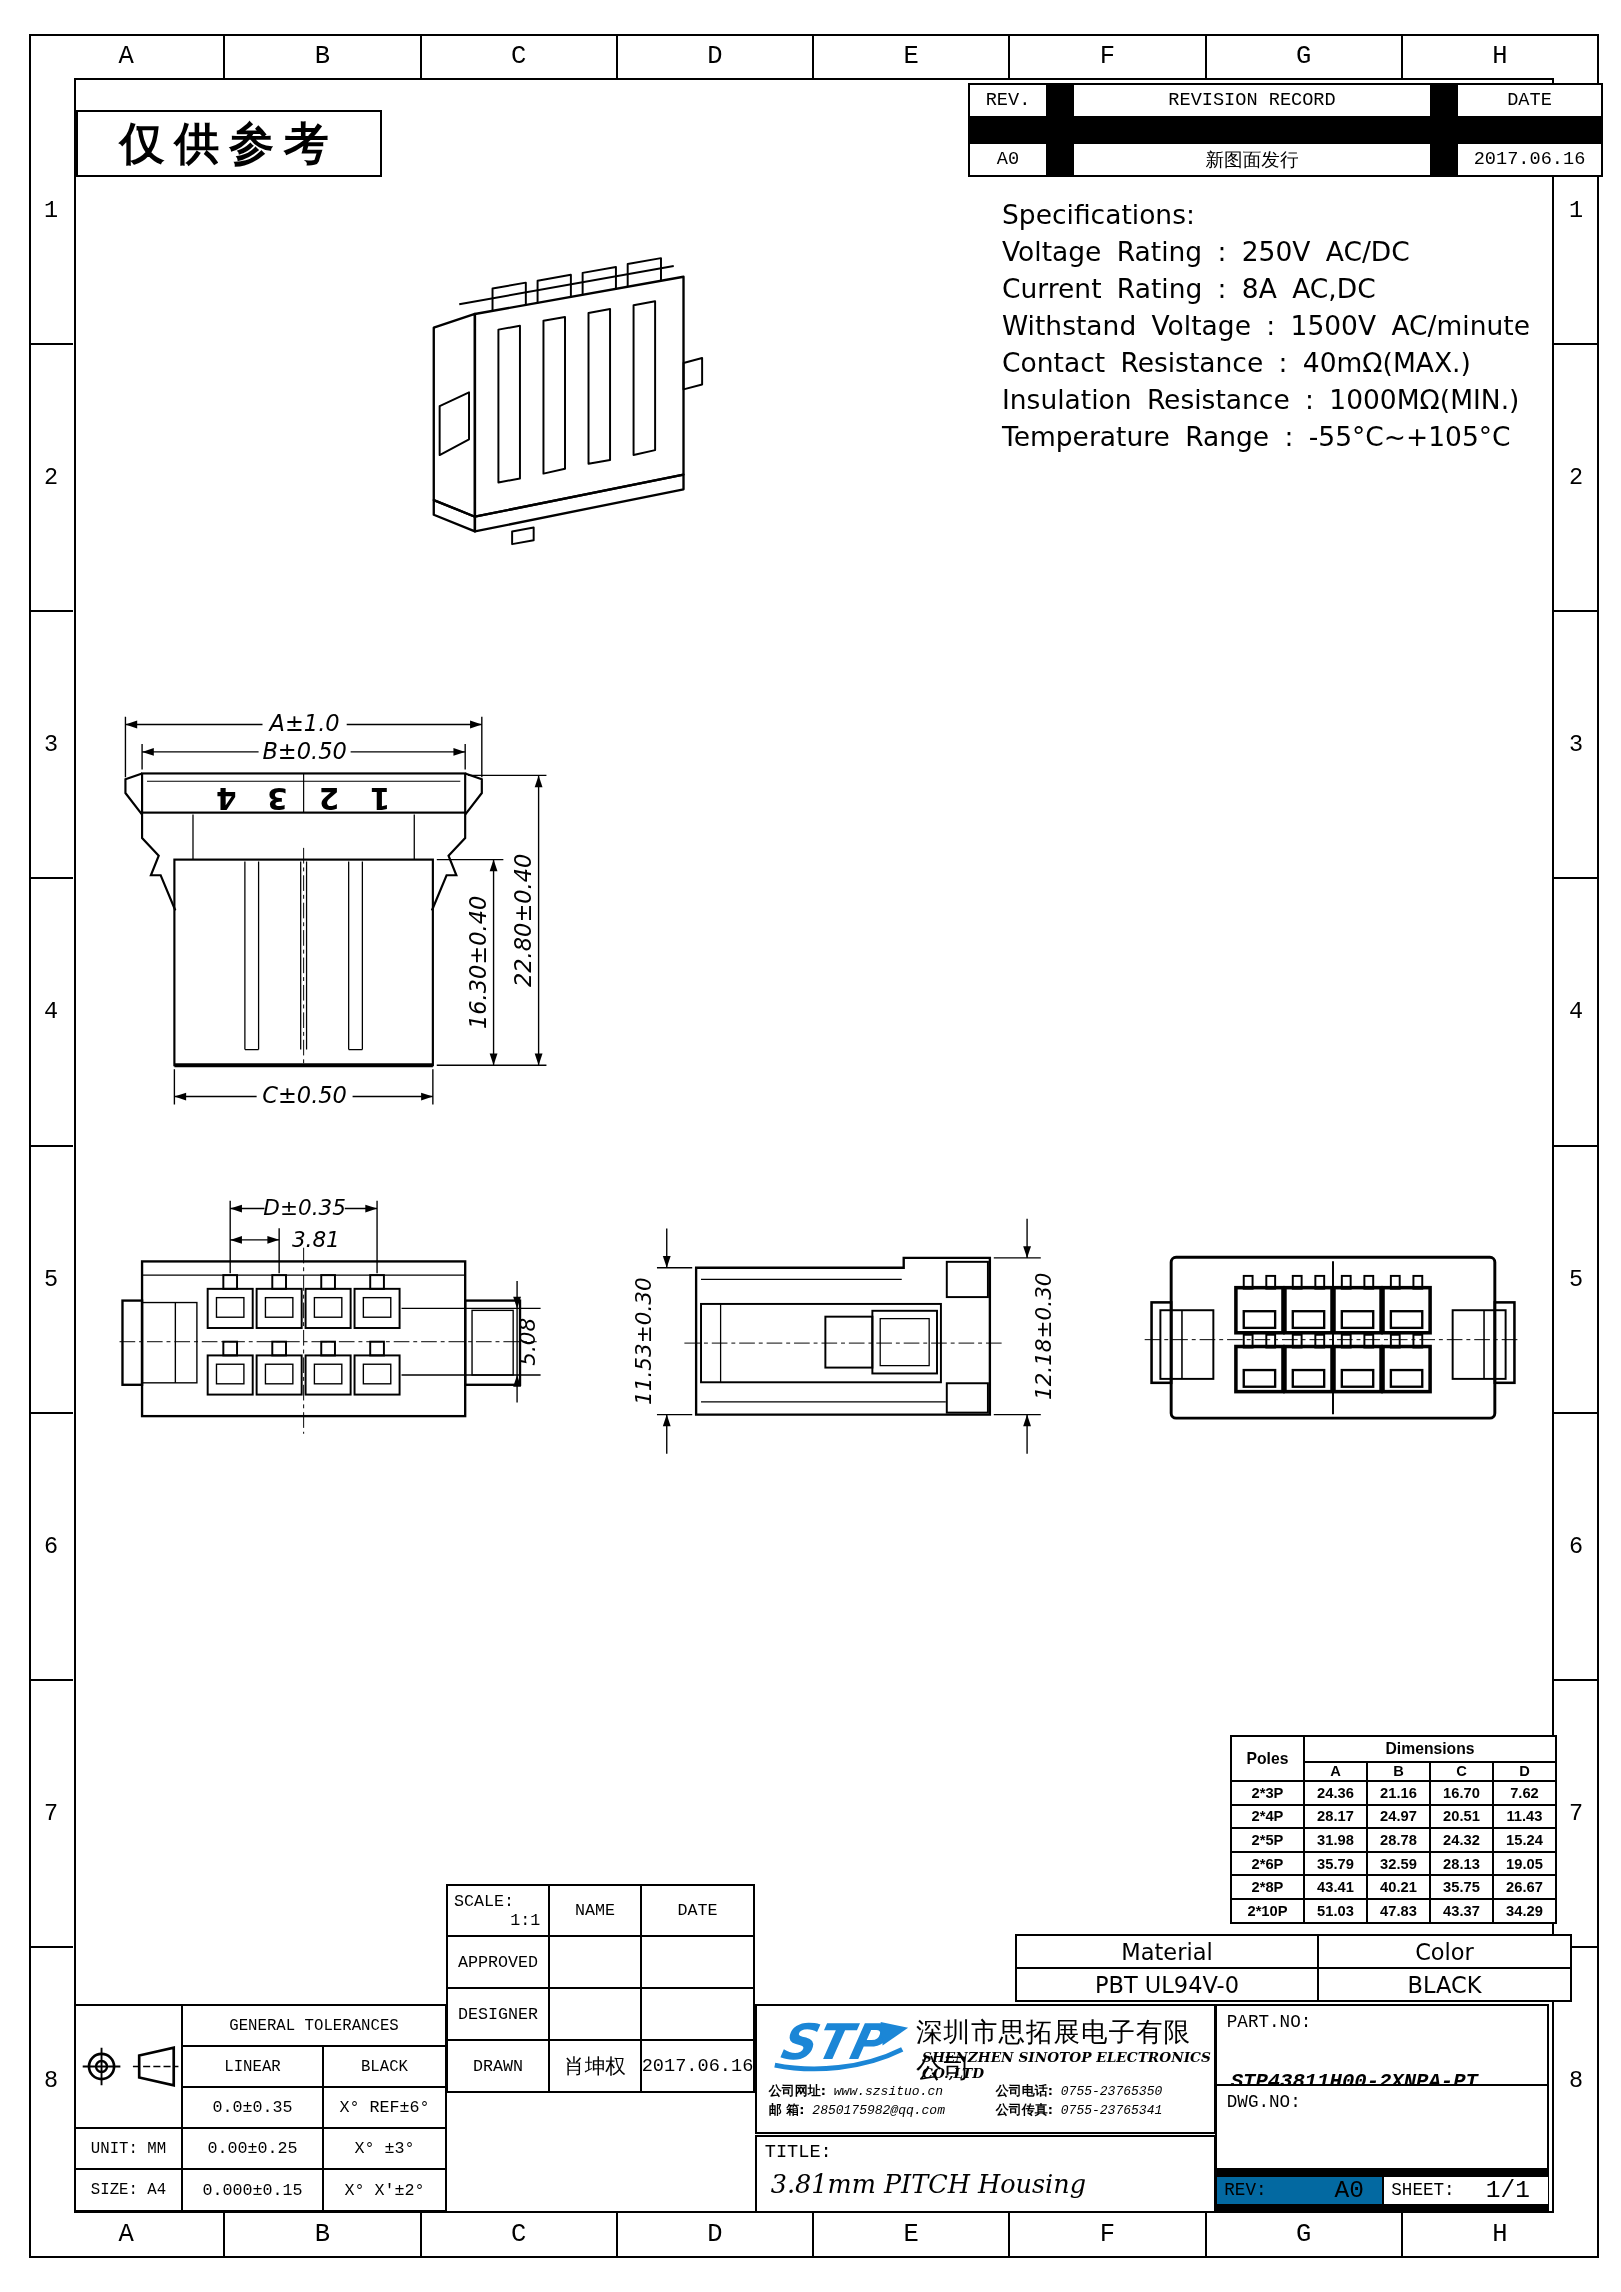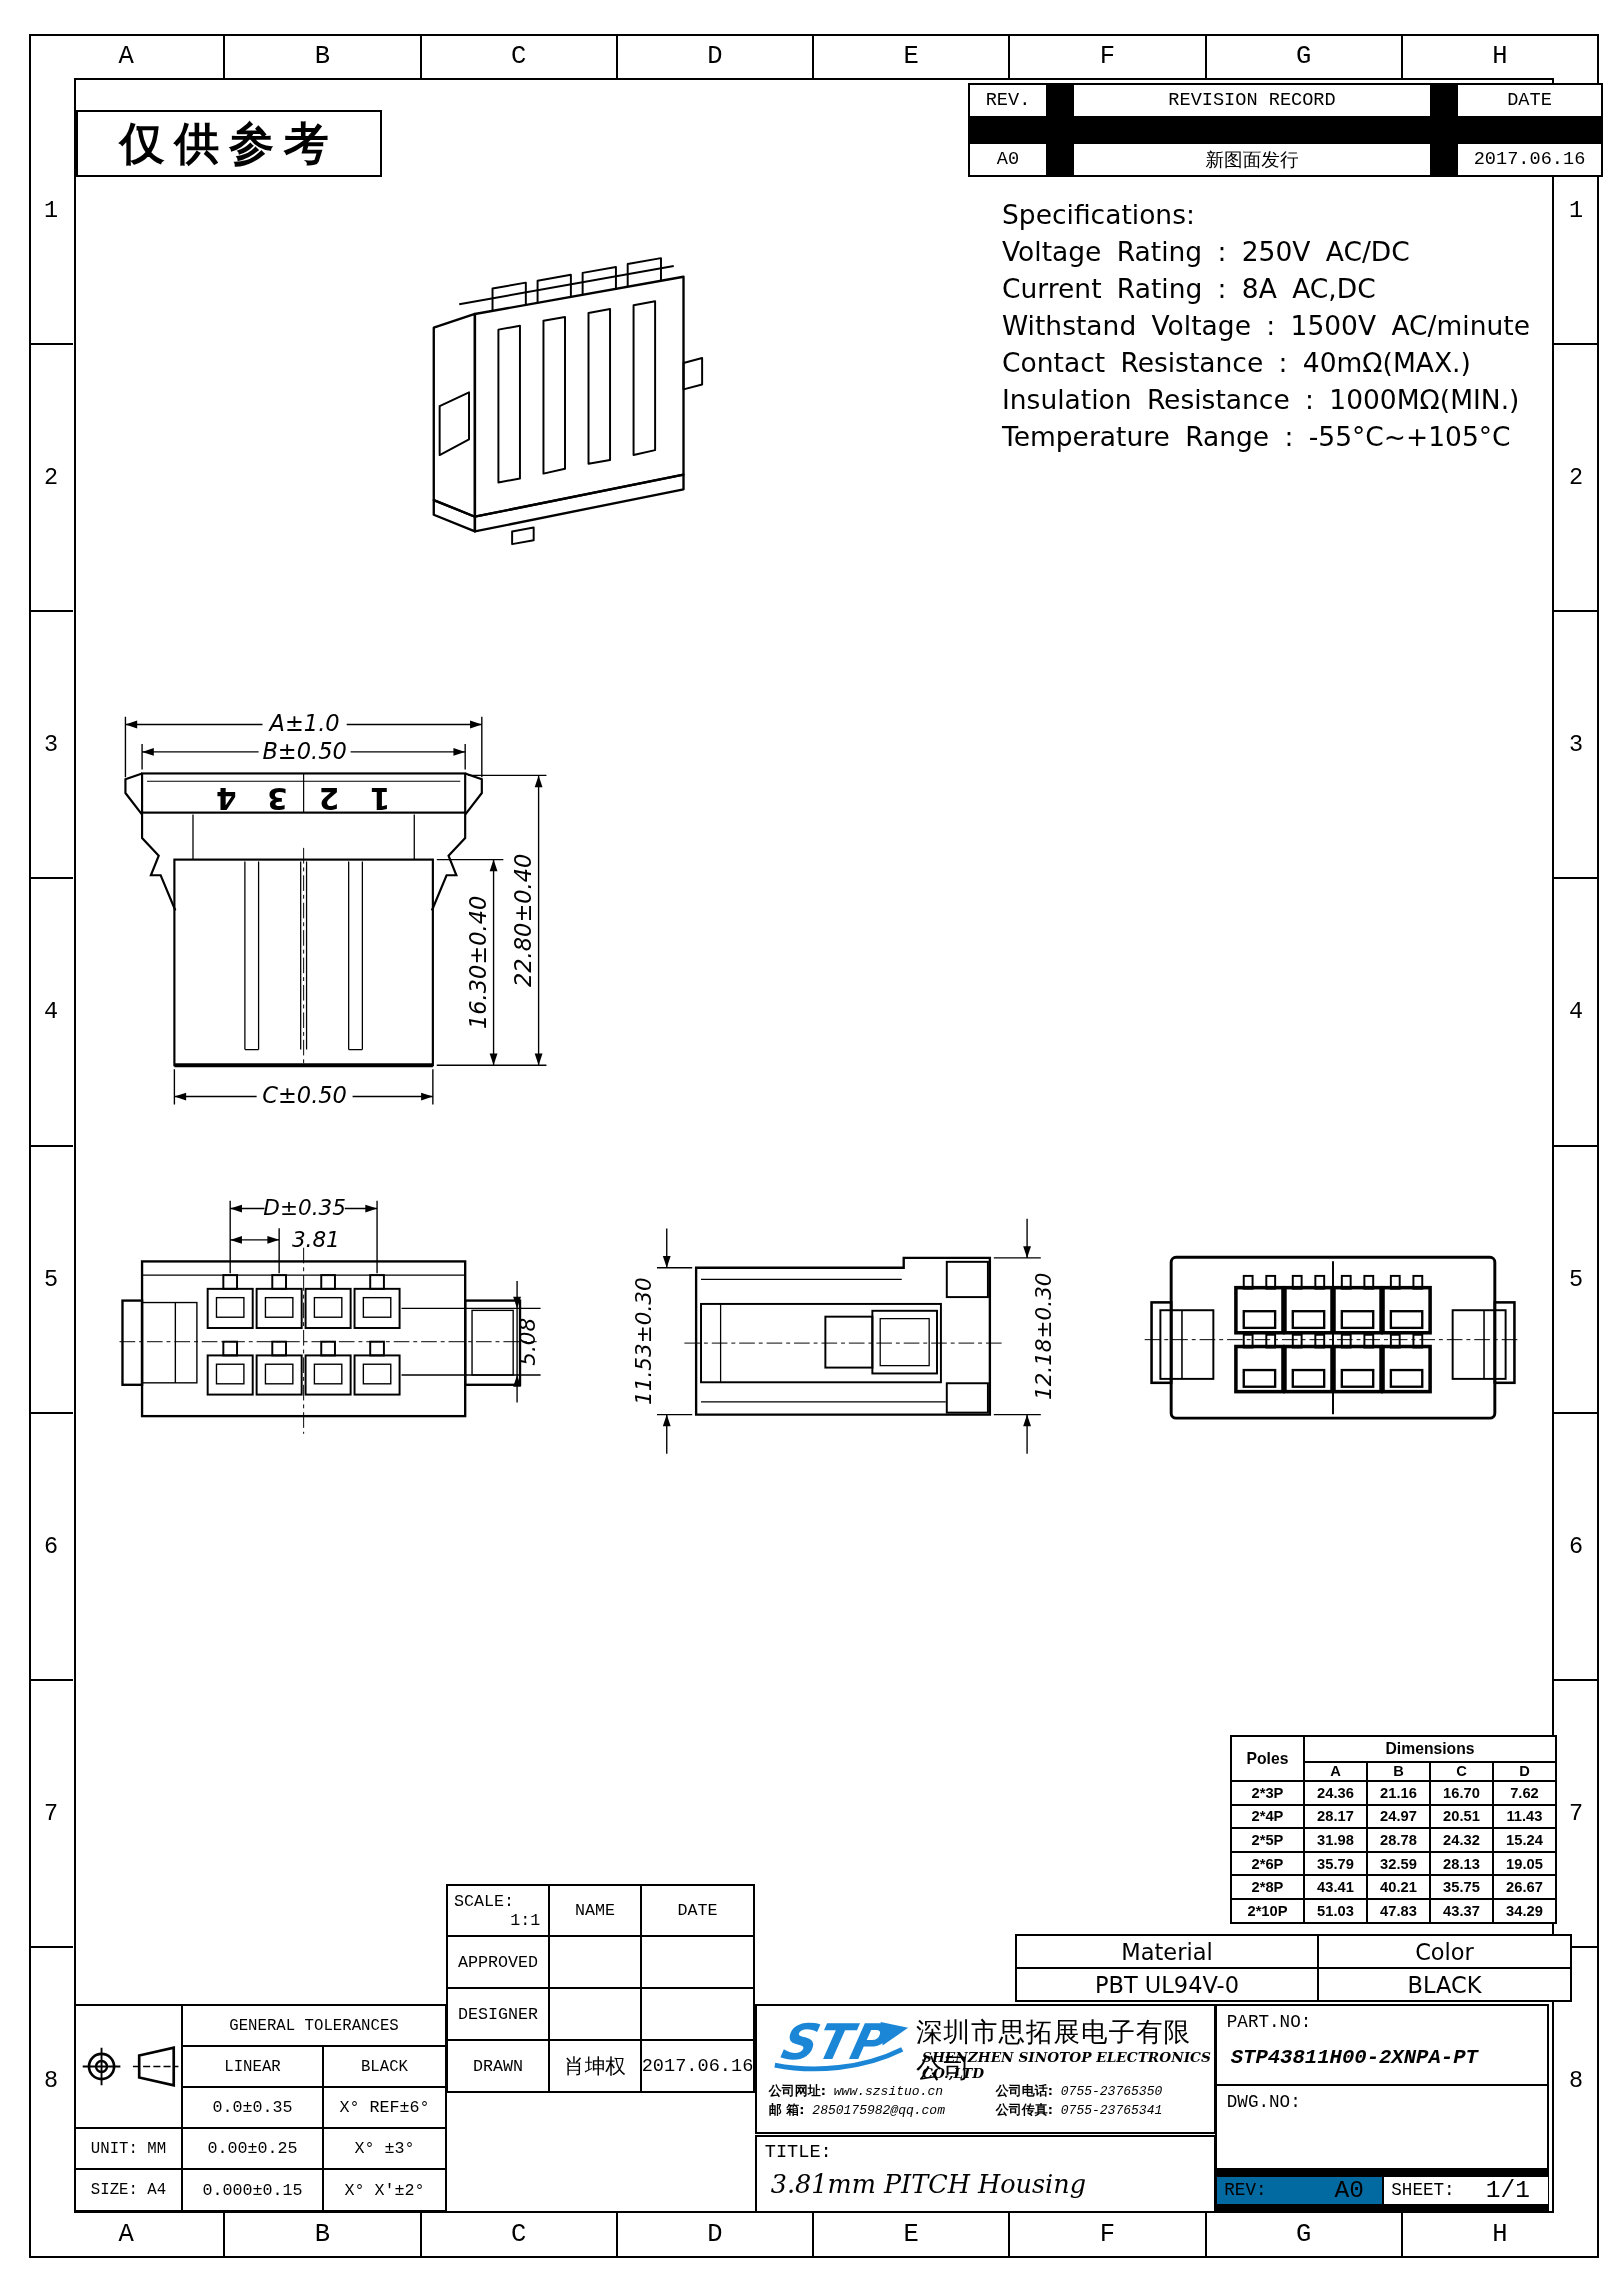--- a/index.html
+++ b/index.html
@@ -31,21 +31,21 @@
   #poles .hd{font-size:15.7px;}
   
   #material{left:997px;top:1934px;grid-template-columns:300px 251px;grid-template-rows:31px 31px;font-family:"DejaVu Sans",sans-serif;font-size:22.5px;margin-left:18px;}
   
   #tol{left:74px;top:2004px;grid-template-columns:105px 139px 121px;grid-template-rows:39px 39px 39px 39px 40px;font-size:15.7px;}
   #tol .val{font-size:16.7px;}
   #approval{left:446px;top:1884px;grid-template-columns:100px 90px 111px;grid-template-rows:49px 50px 50px 50px;font-size:16.7px;}
   #company{left:755px;top:2004px;width:461px;height:130px;border:2px solid #000;background:#fff;}
   #titlebox{left:755px;top:2135px;width:461px;height:78px;border:2px solid #000;background:#fff;}
   #partblock{left:1215px;top:2004px;grid-template-columns:330px;grid-template-rows:78px 82px 40px;font-size:17.6px;}
-  #partblock .cellL{justify-content:flex-start;align-items:flex-start;flex-direction:column;padding:5.9px 9.8px;}
+  #partblock .cellL{justify-content:flex-start;align-items:flex-start;flex-direction:column;padding:5.9px 9.8px;gap:24px;}
   .cjk{font-family:"DejaVu Sans",sans-serif;}
 </style>
 </head>
 <body>
 
 <div id="page">
 
   <div class="abs bx" id="outer-border"></div>
   <div class="abs bx" id="inner-border"></div>
 

